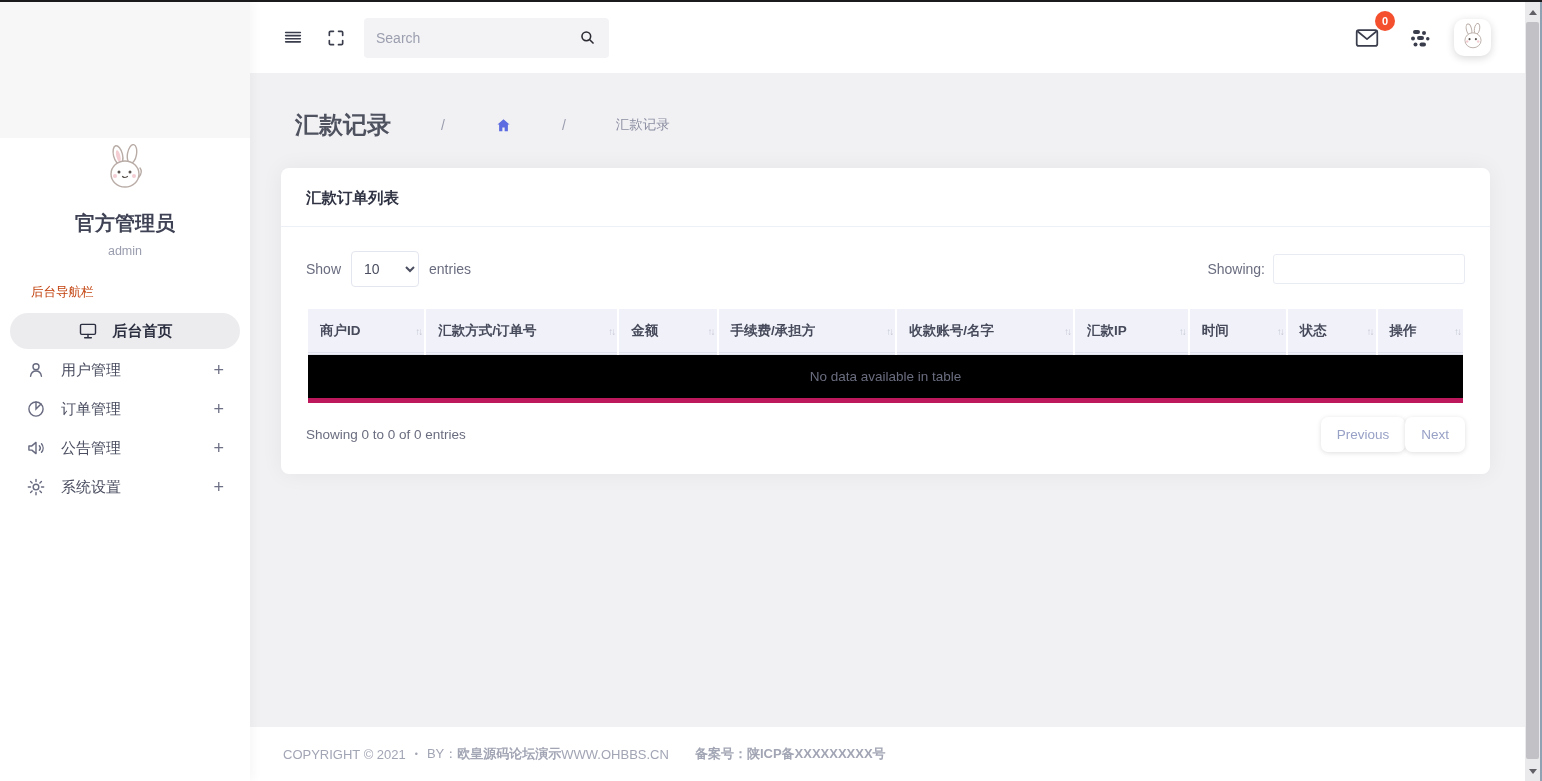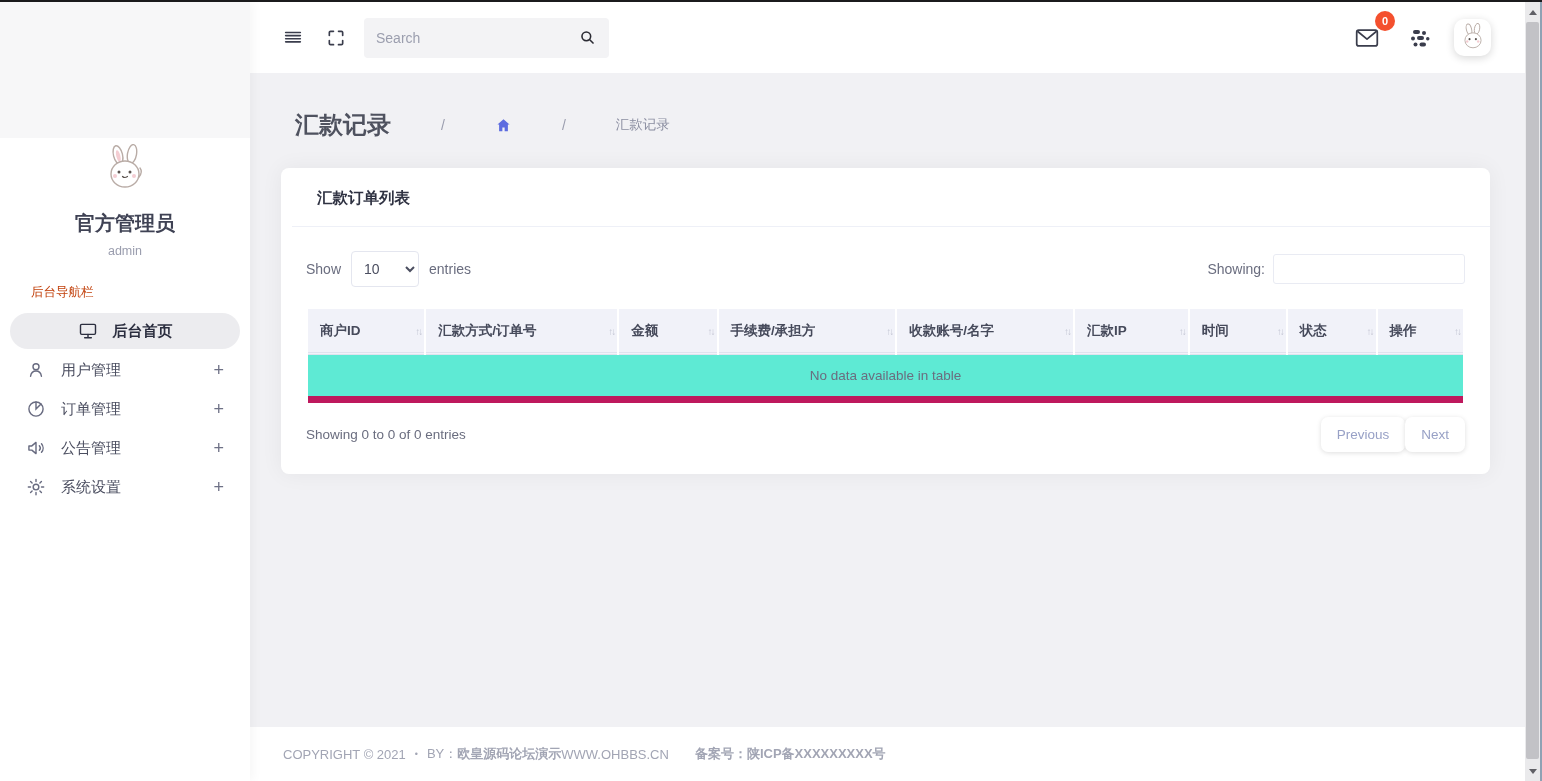--- a/index.html
+++ b/index.html
@@ -43,42 +43,42 @@
 
   
   .content { flex:1; padding:22px 35px 0 31px; overflow:hidden; }
   .page-header { display:flex; align-items:center; margin:14px 0 27px 14px;gap:40px; }
   h1 { font-size:24px; font-weight:bold; color:#4f525f; }
   .crumb-sep { color:#9a9dae; margin:0 10px; font-size:14px; }
   .crumb-home { display:inline-flex; cursor:pointer; }
   .crumb-cur { color:#8a8da0; font-size:13.5px; }
 
   .card { background:#fff; border-radius:8px; box-shadow:0 0 22px rgba(0,0,0,0.055); }
-  .card-head { padding:20px 25px 17px; border-bottom:1px solid #eef0f7;margin-left:11px; }
+  .card-head { padding:20px 25px 17px; border-bottom:1px solid #eef0f7; }
   h2 { font-size:15.5px; color:#2f3242; font-weight:bold; }
   .card-body { padding:24px 25px 22px; }
   .dt-controls { display:flex; justify-content:space-between; align-items:center; }
   .dt-length { display:flex; align-items:center; gap:10px; font-size:14px; color:#6a6d7f; }
   .dt-length select { width:68px; height:36px; border:1px solid #e4e6ef; border-radius:4px;
     font-size:14px; color:#4b4e60; padding:0 8px; background:#fff; }
   .dt-search { display:flex; align-items:center; gap:8px; font-size:14px; color:#6a6d7f; }
   .dt-search input { width:192px; height:30px; border:1px solid #e9ebf3; border-radius:3px;
     padding:0 8px; font-size:13px; color:#4b4e60; outline:none; background:#fff; }
 
   table.dt { width:100%; border-collapse:separate; border-spacing:2px 0; margin-top:22px; table-layout:fixed; }
   th { background:#f1f2f9; height:46px; text-align:left; padding:0 20px 0 12px; font-size:13.5px;
     color:#464a5b; position:relative; border-bottom:3px double #e0e2ee; white-space:nowrap;
     overflow:hidden; cursor:pointer; font-weight:bold; }
   th .sort { position:absolute; right:3px; top:50%; transform:translateY(-48%); font-size:10px;
     color:#c3c5d3; letter-spacing:-2px; font-weight:normal; }
   th:nth-child(1){width:9.8%} th:nth-child(2){width:16.1%} th:nth-child(3){width:8.2%}
   th:nth-child(4){width:14.9%} th:nth-child(5){width:14.8%} th:nth-child(6){width:9.5%}
   th:nth-child(7){width:8.1%} th:nth-child(8){width:7.4%} th:nth-child(9){width:7.2%}
-  tbody td { background:#5eead4; text-align:center; height:48px; font-size:13.5px;
-    color:#6a6d7f; border-bottom:7px solid #be185d; }
+  tbody td { background:#000000; text-align:center; height:48px; font-size:13.5px;
+    color:#6a6d7f; border-bottom:5px solid #be185d; }
 
   .dt-footer { display:flex; justify-content:space-between; align-items:center; margin-top:14px; }
   .dt-info { font-size:13.5px; color:#6a6d7f; }
   .dt-pager { display:flex; }
   .pg { background:#fff; border:none; border-radius:7px; padding:10px 16px; font-size:13.5px;
     color:#98a1c6; box-shadow:0 1px 5px rgba(0,0,0,0.13); cursor:pointer; }
 
   footer { height:54px; background:#fff; display:flex; align-items:center; padding-left:33px;
     font-size:13px; color:#a2a5b4; flex:none; }
   .b { font-weight:bold; }

